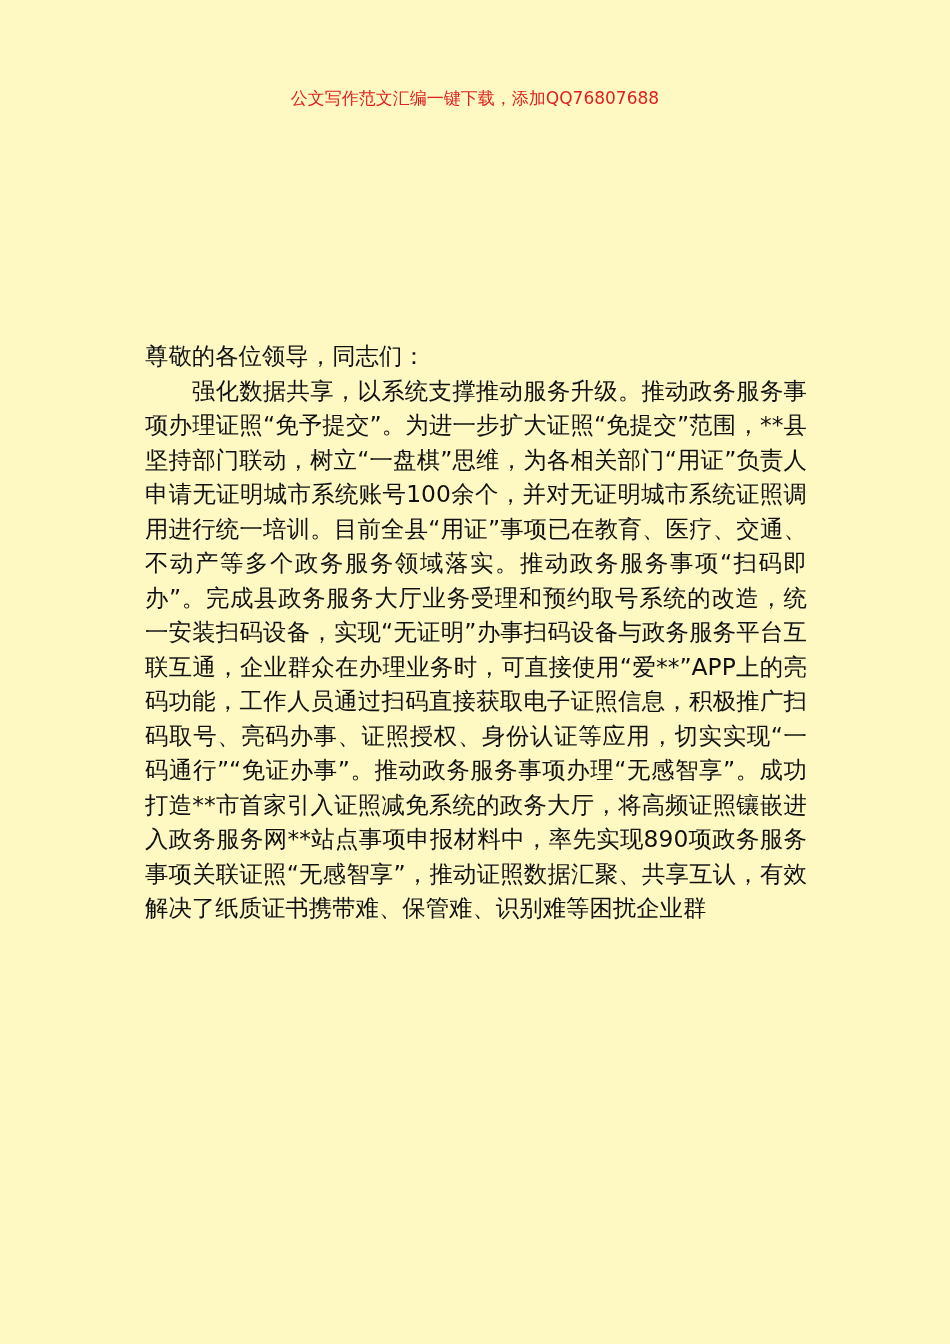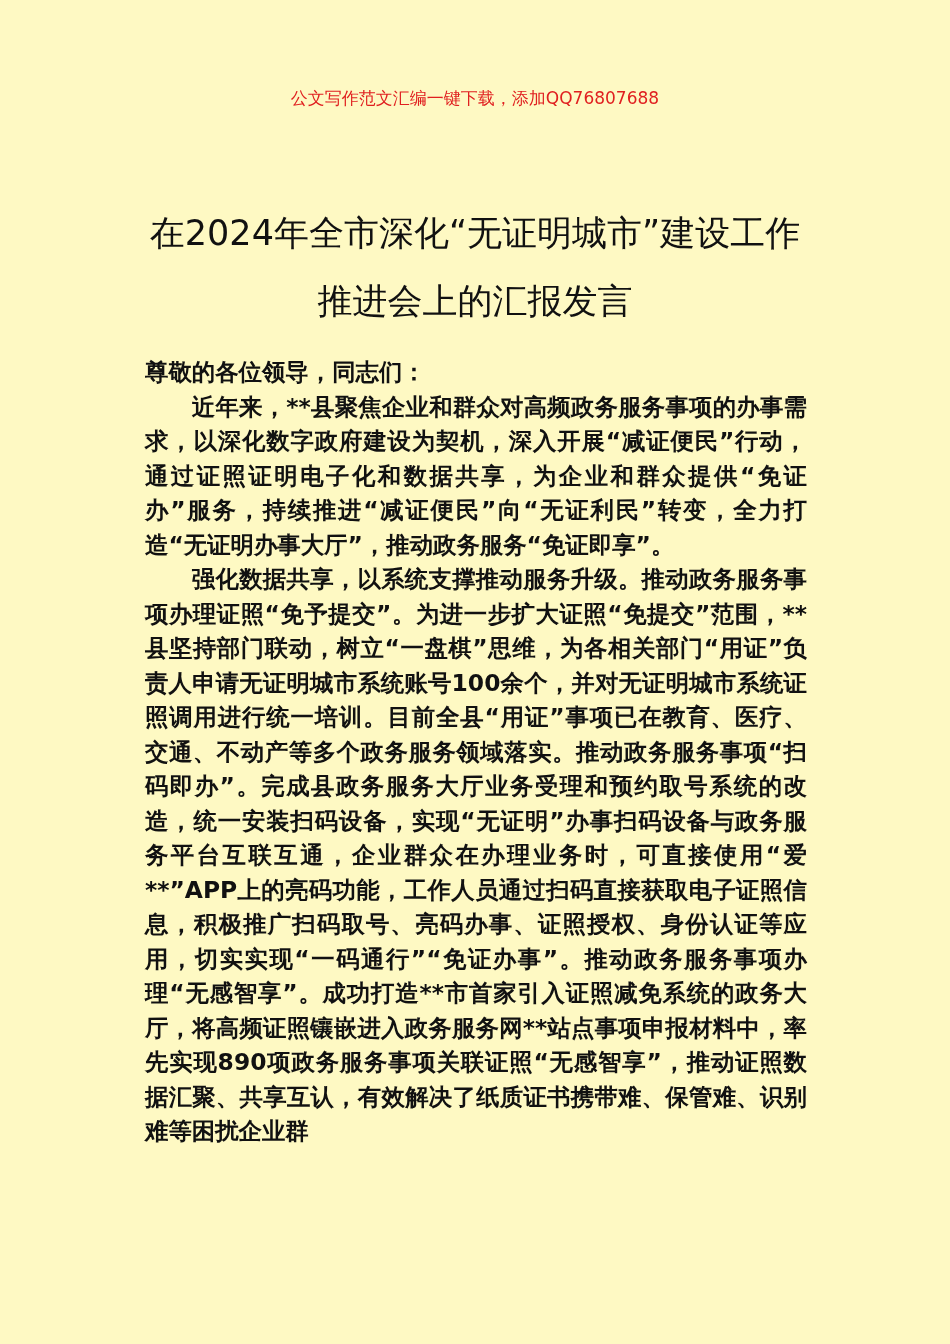--- a/index.html
+++ b/index.html
@@ -39,47 +39,44 @@
       left: 140px;
       width: 670px;
       text-align: center;
       font-size: 35px;
       line-height: 68px;
       color: #111111;
       font-weight: normal;
     }
     .body-text {
       position: absolute;
-      top: 355px;
+      top: 339px;
       left: 145px;
       width: 662px;
       font-size: 23.4px;
       line-height: 34.5px;
       text-align: justify;
       color: #111111;
-      font-weight: bold;
     }
     .body-text p {
       margin: 0;
     }
     .salutation {
       text-indent: 0;
     }
     .para {
       text-indent: 2em;
     }
   </style>
 </head>
 <body>
 
 <div class="page">
 
   <div class="watermark">公文写作范文汇编一键下载，添加QQ76807688</div>
 
-  <h1 class="title">在2024年全市深化“无证明城市”建设工作推进会上的汇报发言</h1>
 
   <div class="body-text">
     <p class="salutation">尊敬的各位领导，同志们：</p>
-    <p class="para">近年来，**县聚焦企业和群众对高频政务服务事项的办事需求，以深化数字政府建设为契机，深入开展“减证便民”行动，通过证照证明电子化和数据共享，为企业和群众提供“免证办”服务，持续推进“减证便民”向“无证利民”转变，全力打造“无证明办事大厅”，推动政务服务“免证即享”。</p>
     <p class="para">强化数据共享，以系统支撑推动服务升级。推动政务服务事项办理证照“免予提交”。为进一步扩大证照“免提交”范围，**县坚持部门联动，树立“一盘棋”思维，为各相关部门“用证”负责人申请无证明城市系统账号100余个，并对无证明城市系统证照调用进行统一培训。目前全县“用证”事项已在教育、医疗、交通、不动产等多个政务服务领域落实。推动政务服务事项“扫码即办”。完成县政务服务大厅业务受理和预约取号系统的改造，统一安装扫码设备，实现“无证明”办事扫码设备与政务服务平台互联互通，企业群众在办理业务时，可直接使用“爱**”APP上的亮码功能，工作人员通过扫码直接获取电子证照信息，积极推广扫码取号、亮码办事、证照授权、身份认证等应用，切实实现“一码通行”“免证办事”。推动政务服务事项办理“无感智享”。成功打造**市首家引入证照减免系统的政务大厅，将高频证照镶嵌进入政务服务网**站点事项申报材料中，率先实现890项政务服务事项关联证照“无感智享”，推动证照数据汇聚、共享互认，有效解决了纸质证书携带难、保管难、识别难等困扰企业群</p>
   </div>
 
 </div>
 
 </body></html>

